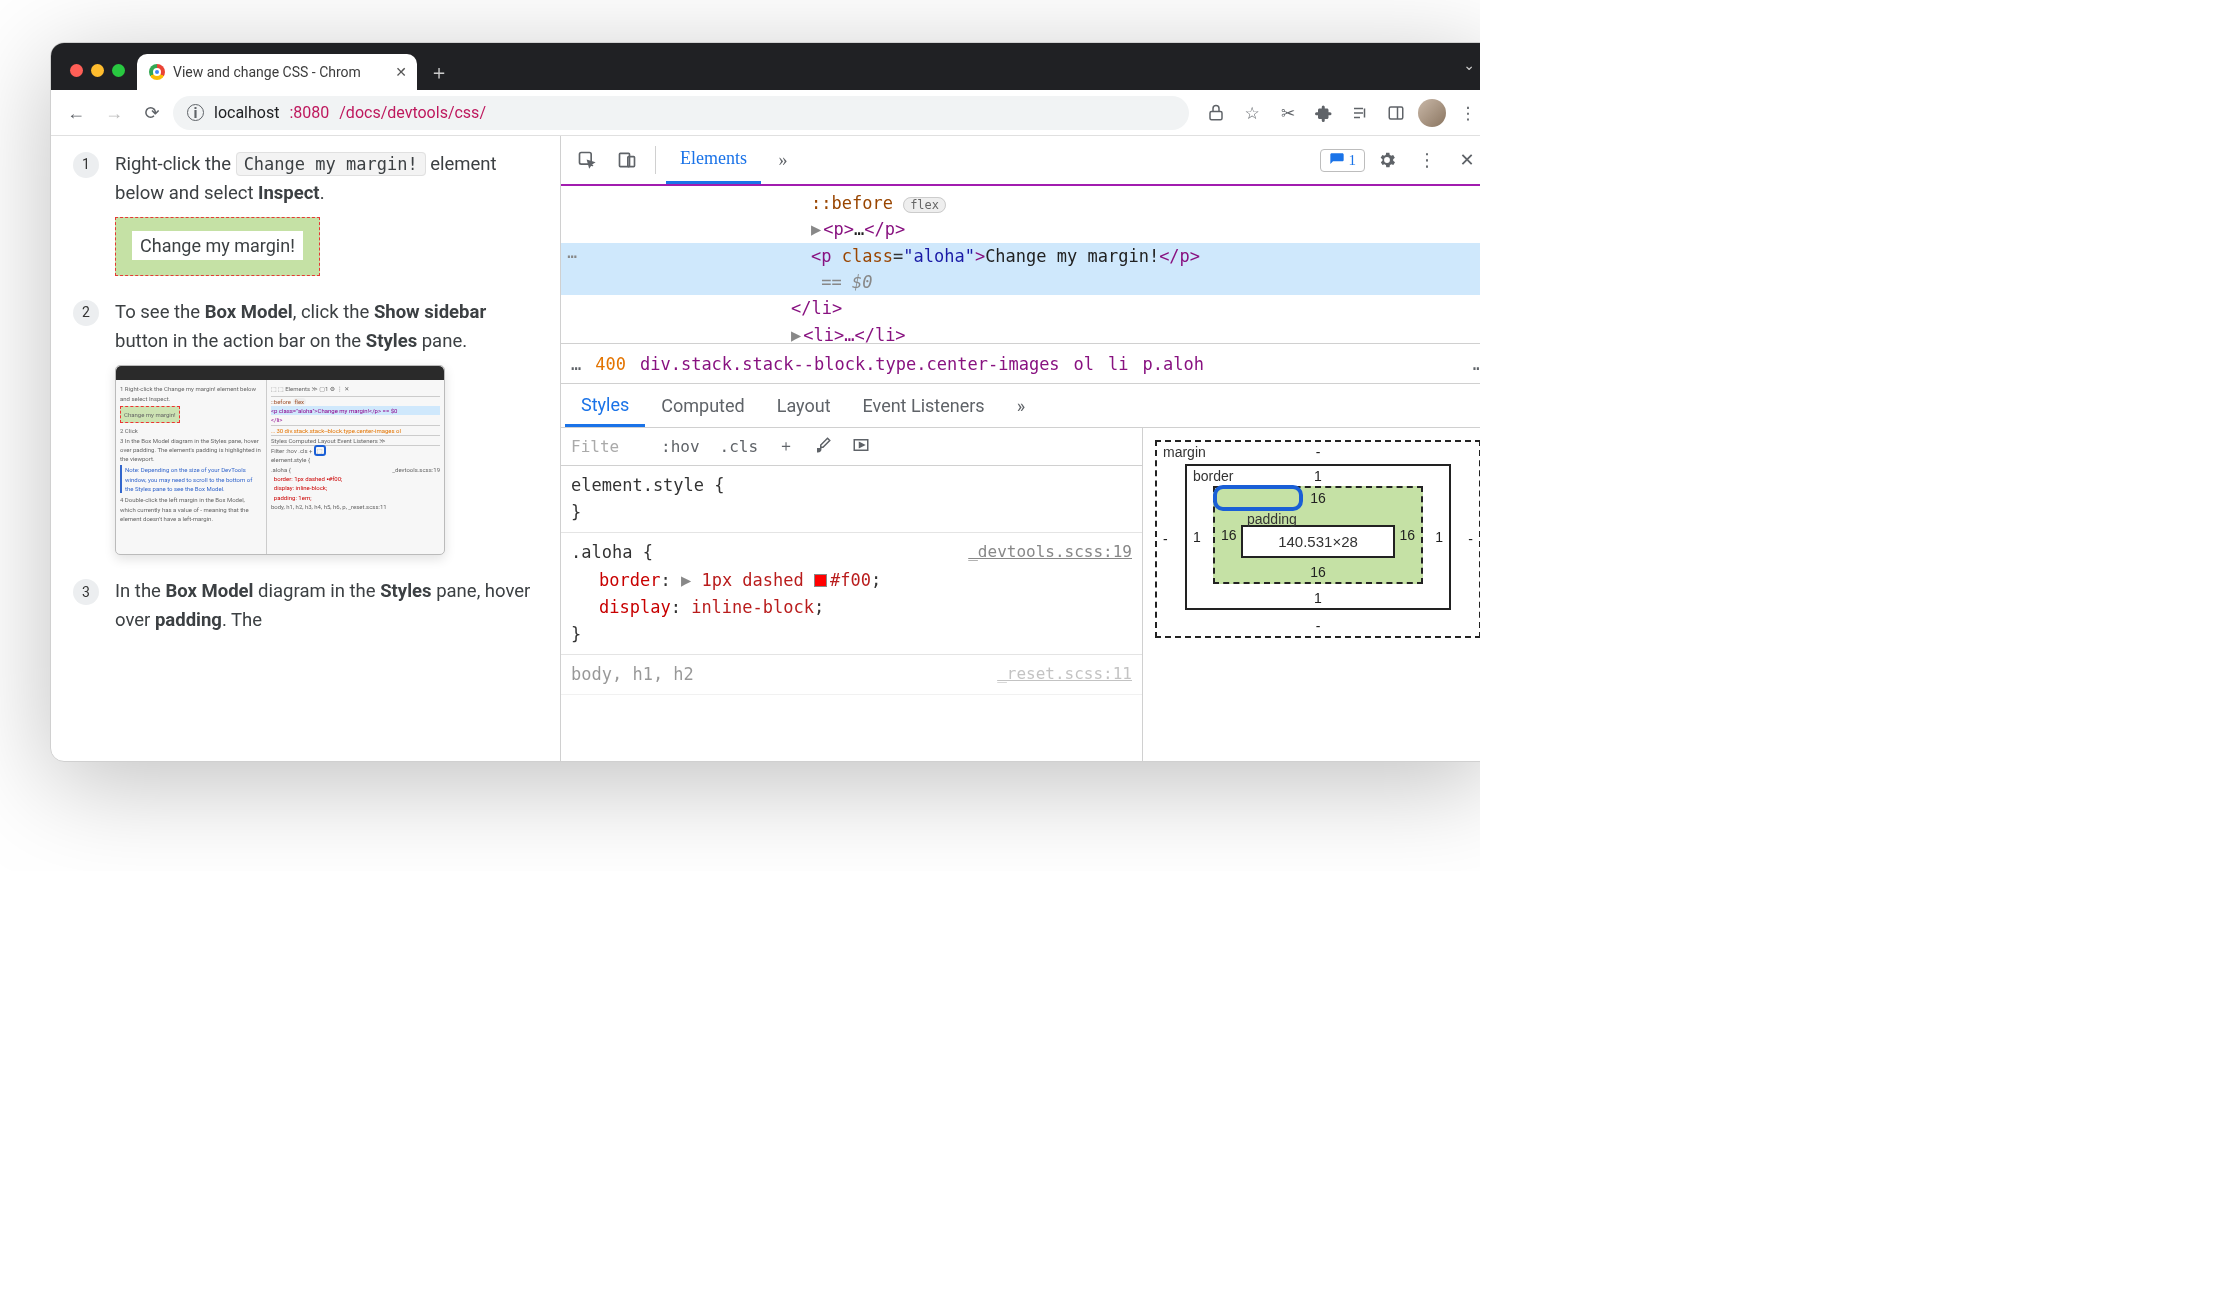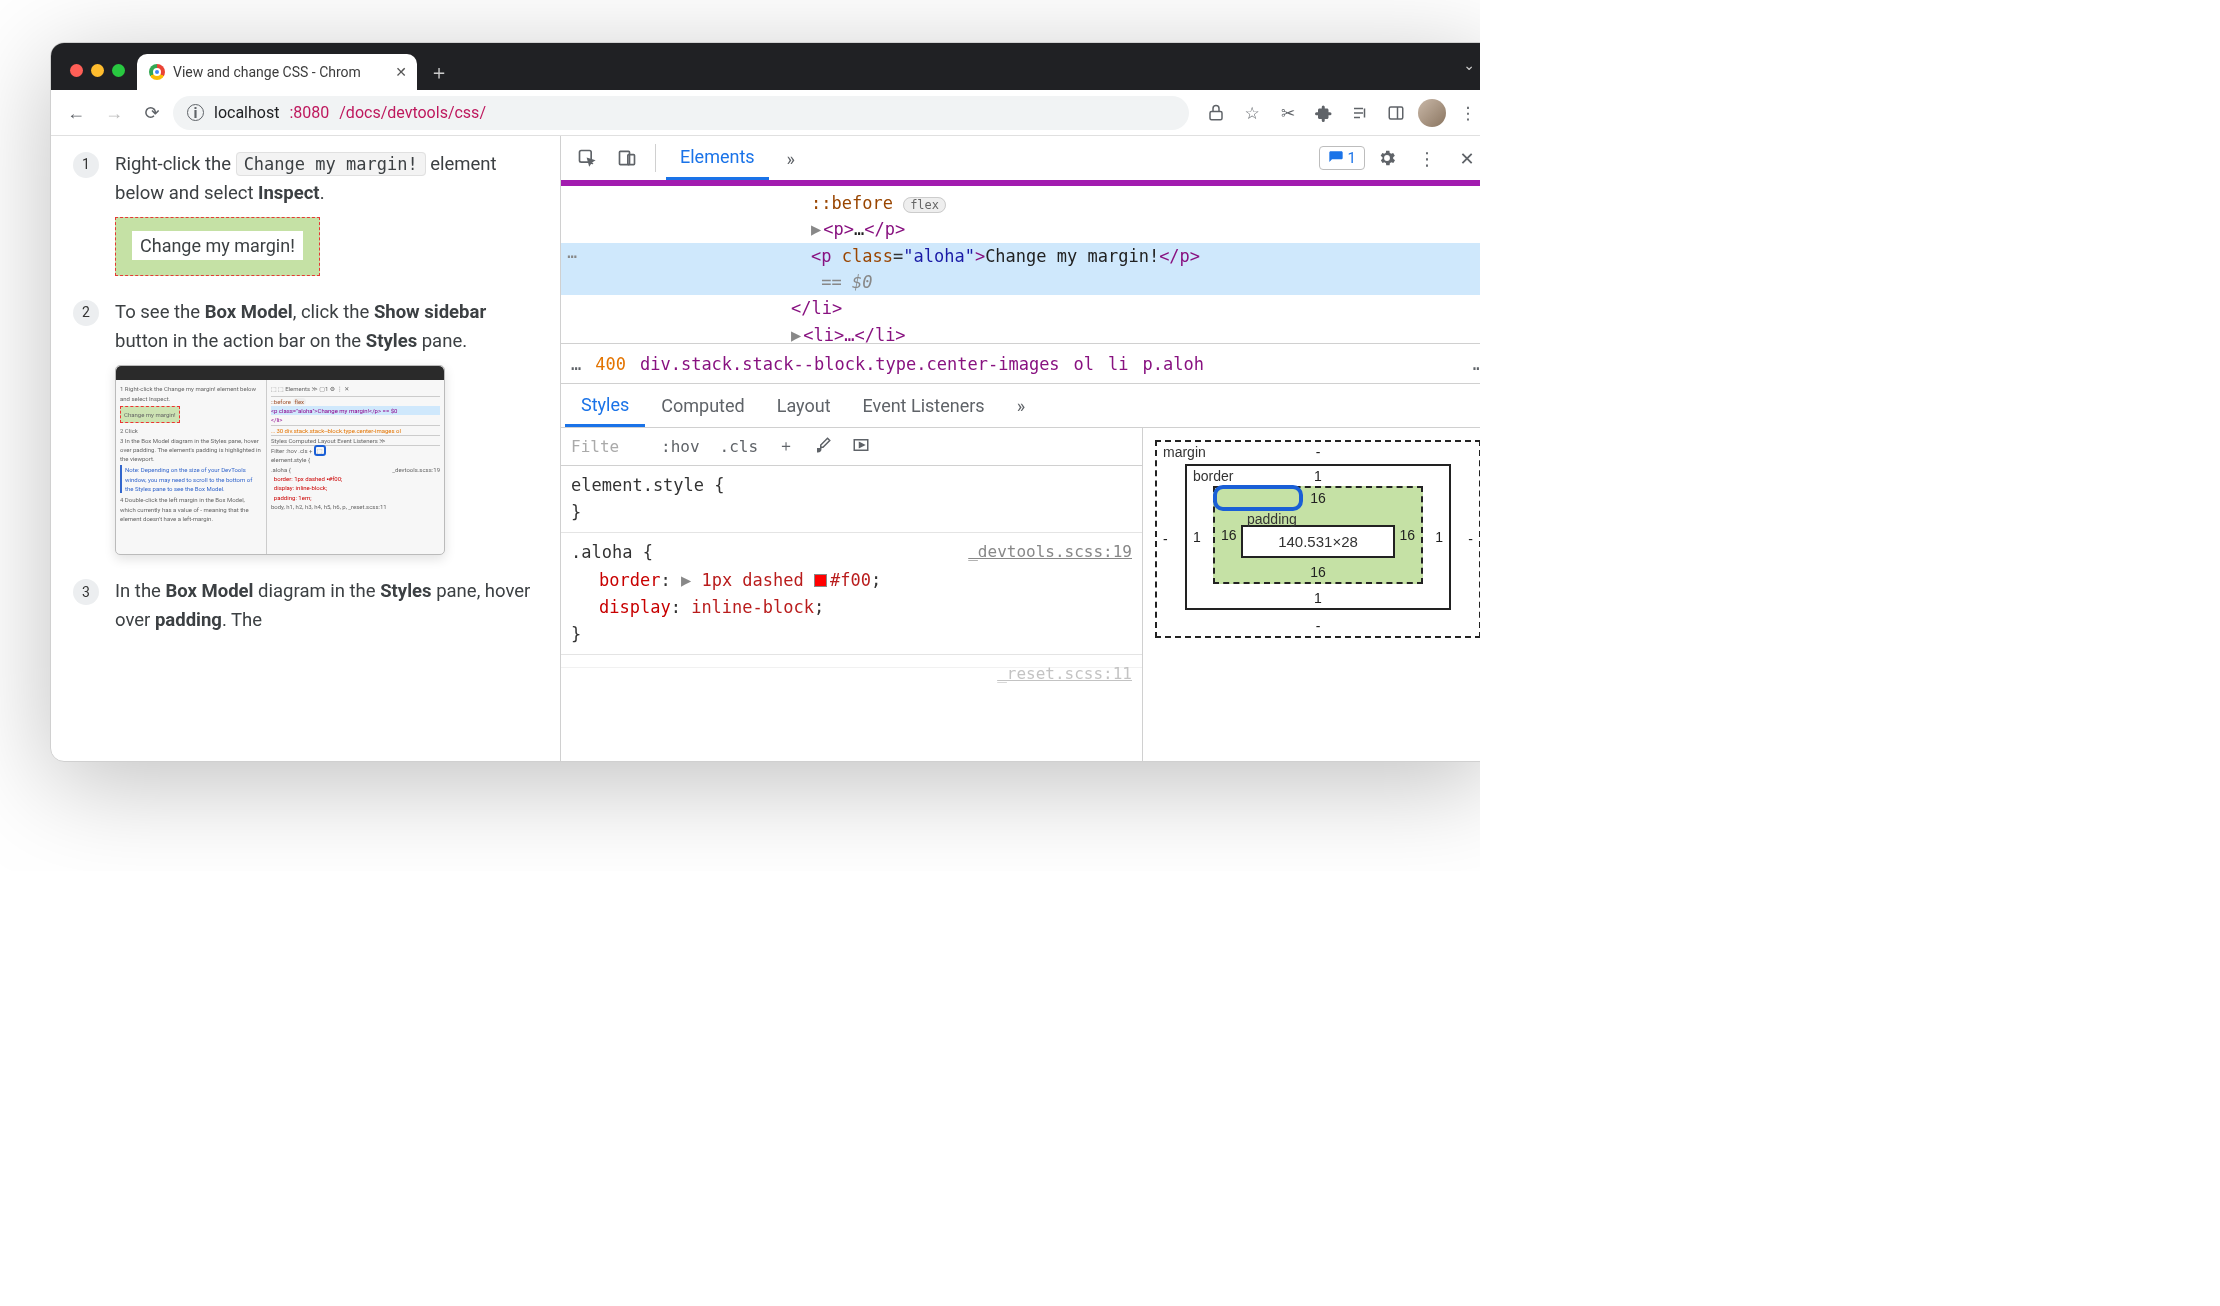--- a/index.html
+++ b/index.html
@@ -104,21 +104,21 @@
 .demo-box{display:inline-block;border:1.5px dashed #e53935;background:#c5e1a5;padding:14px 16px;margin-top:10px;}
 .demo-inner{background:#fff;padding:4px 8px;font-size:18px;}
 .thumb{width:330px;height:190px;border:1px solid #bbb;border-radius:5px;background:#f7f7f7;margin-top:10px;box-shadow:0 4px 12px rgba(0,0,0,0.12);position:relative;overflow:hidden;}
 .thumb-bar{height:14px;background:#2a2a2a;border-radius:5px 5px 0 0;}
 .thumb-split{display:flex;height:calc(100% - 14px);font-size:6px;color:#666;}
 .thumb-left{width:46%;padding:4px;border-right:1px solid #ccc;}
 .thumb-right{flex:1;padding:4px;}
 
 
 .devtools{flex:1;display:flex;flex-direction:column;font-size:16px;color:#333;overflow:hidden;}
-.dt-top{height:50px;border-bottom:6px solid #a21caf;display:flex;align-items:center;padding:0 8px;gap:4px;}
+.dt-top{height:50px;border-bottom:2px solid #a21caf;display:flex;align-items:center;padding:0 8px;gap:4px;font-family:Liberation Serif, serif;}
 .dt-icon{width:36px;height:36px;display:flex;align-items:center;justify-content:center;color:#5f6368;font-size:18px;cursor:pointer;}
 .dt-sep{width:1px;height:28px;background:#d0d0d0;margin:0 6px;}
 .dt-tab{padding:0 14px;height:100%;display:flex;align-items:center;font-size:18px;color:#5f6368;cursor:pointer;}
 .dt-tab.active{color:#1a73e8;border-bottom:3px solid #1a73e8;}
 .dt-badge{display:flex;align-items:center;gap:4px;background:#fff;border:1px solid #bdbdbd;border-radius:4px;padding:2px 8px;color:#1a73e8;font-size:15px;margin-left:auto;}
 .dt-badge svg{width:16px;height:16px;}
 
 .dom{font-family:ui-monospace,Menlo,monospace;font-size:17px;line-height:1.55;padding:4px 0 0 0;height:158px;overflow:hidden;border-bottom:1px solid #d0d0d0;}
 .dom-line{padding:0 10px 0 250px;white-space:nowrap;}
 .dom-line.sel{background:#cfe8fc;position:relative;padding-left:250px;}
@@ -382,20 +382,21 @@
             </div>
             <div class="rule">
               <span class="src">_devtools.scss:19</span>
               <div class="sel">.aloha {</div>
               <div><span class="prop">border</span>: <span class="tri2">▶</span> <span class="val"><span>1px dashed </span><span class="swatch"></span><span>#f00</span></span>;</div>
               <div><span class="prop">display</span>: <span class="val">inline-block</span>;</div>
               <div>}</div>
             </div>
             <div class="rule" style="opacity:.5;">
               <span class="src">_reset.scss:11</span>
+              <div class="sel">body, h1, h2</div>
             </div>
           </div>
         </div>
 
         <div class="boxmodel">
           <div class="bm">
             <div class="bm-margin">
               <span class="bm-label">margin</span>
               <span class="bm-num top">-</span>
               <span class="bm-num bot">-</span>

